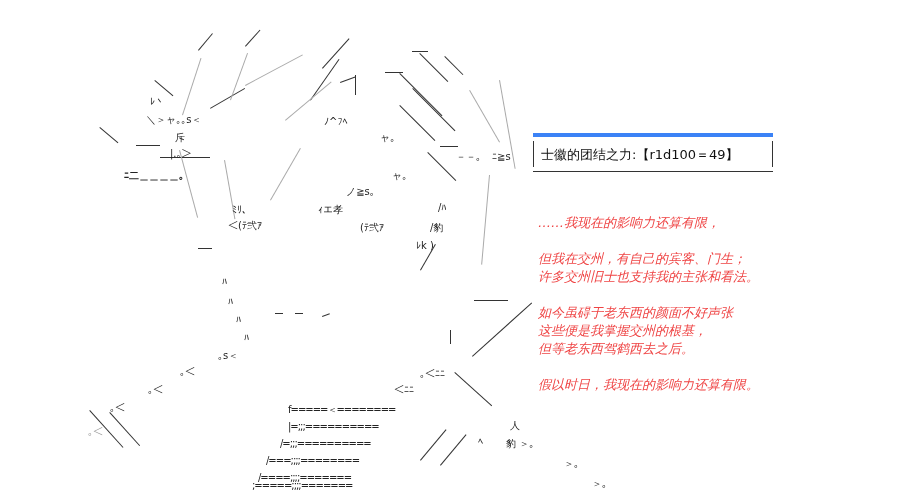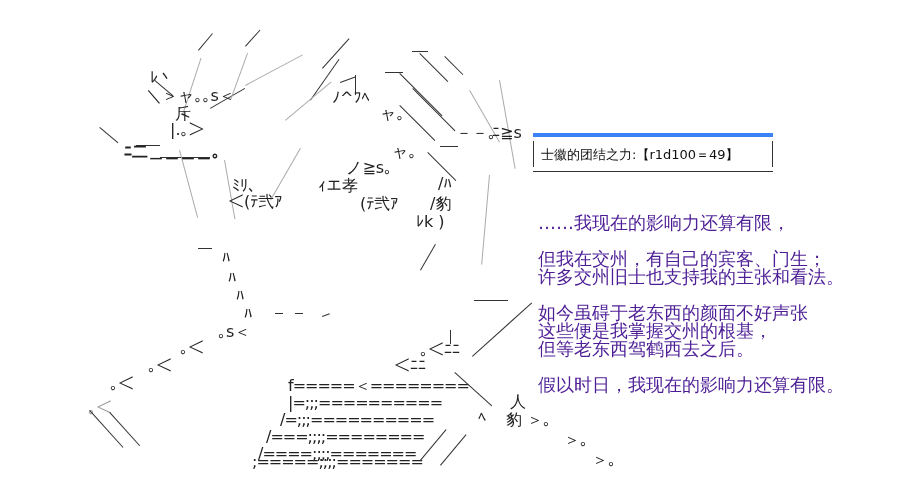--- a/index.html
+++ b/index.html
@@ -1,28 +1,28 @@
 <!DOCTYPE html>
 <html><head>
 <meta charset="utf-8">
 <style>
   html, body { margin: 0; padding: 0; background: #ffffff; }
   body { width: 901px; height: 496px; position: relative; overflow: hidden;
          font-family: "DejaVu Sans", sans-serif; color: #111; }
   .art { position: absolute; left: 0; top: 0; width: 901px; height: 496px; }
-  .g { position: absolute; white-space: pre; font-size: 16px; line-height: 12px; color: #222; }
+  .g { position: absolute; white-space: pre; font-size: 10px; line-height: 12px; color: #222; margin-top: 24px; }
   .d { color: #999; }
   .ln { position: absolute; background: #333; height: 1px; transform-origin: 0 0; }
   .lnl { position: absolute; background: #aaa; height: 1px; transform-origin: 0 0; }
   .box { position: absolute; left: 533px; top: 133px; width: 240px; height: 34px;
          border-top: 4px solid #3b82f6; border-bottom: 1px solid #333; }
   .box .bl { position: absolute; left: 0; top: 4px; width: 1px; height: 26px; background: #333; }
   .box .br { position: absolute; right: 0; top: 4px; width: 1px; height: 26px; background: #333; }
   .box .t { position: absolute; left: 8px; top: 10px; font-size: 13px; line-height: 15px; white-space: nowrap; }
-  .txt { position: absolute; font-size: 18px; line-height: 16px; white-space: nowrap; color: #4c1d95; }
+  .txt { position: absolute; font-size: 13px; line-height: 16px; white-space: nowrap; color: #ef4444; font-style: italic; }
 </style>
 </head>
 <body>
 
 <div class="art">
 
   <div class="ln" style="left:198px;top:50px;width:22px;transform:rotate(-50deg);"></div>
   <div class="ln" style="left:245px;top:46px;width:22px;transform:rotate(-48deg);"></div>
   <div class="ln" style="left:322px;top:68px;width:40px;transform:rotate(-48deg);"></div>
   <div class="ln" style="left:412px;top:51px;width:16px;"></div>
@@ -63,21 +63,21 @@
   <span class="g" style="left:228px;top:196px;">＜(ﾃ弐ｱ</span>
   <span class="g" style="left:346px;top:162px;">ノ≧s｡</span>
   <span class="g" style="left:318px;top:180px;">ｨエ孝</span>
   <span class="g" style="left:360px;top:198px;">(ﾃ弐ｱ</span>
   <span class="g" style="left:392px;top:146px;">ャ｡</span>
   <span class="g" style="left:438px;top:178px;">/ﾊ</span>
   <span class="g" style="left:430px;top:198px;">/豹</span>
   <span class="g" style="left:416px;top:216px;">ﾚk )</span>
   <span class="g" style="left:492px;top:127px;">ﾆ≧s</span>
   <span class="g" style="left:456px;top:127px;">－－｡</span>
-  <span class="g" style="left:332px;top:92px;">ﾉ^ﾌﾍ</span>
+  <span class="g" style="left:324px;top:92px;">ﾉ^ﾌﾍ</span>
   <span class="g" style="left:380px;top:108px;">ャ｡</span>
   <span class="g" style="left:218px;top:326px;">｡s＜</span>
   <span class="g" style="left:180px;top:342px;">｡＜</span>
   <span class="g" style="left:148px;top:360px;">｡＜</span>
   <span class="g" style="left:110px;top:378px;">｡＜</span>
   <span class="g d" style="left:88px;top:402px;">｡＜</span>
 
   <span class="g" style="left:222px;top:252px;">ﾊ</span>
   <span class="g" style="left:228px;top:272px;">ﾊ</span>
   <span class="g" style="left:236px;top:290px;">ﾊ</span>

